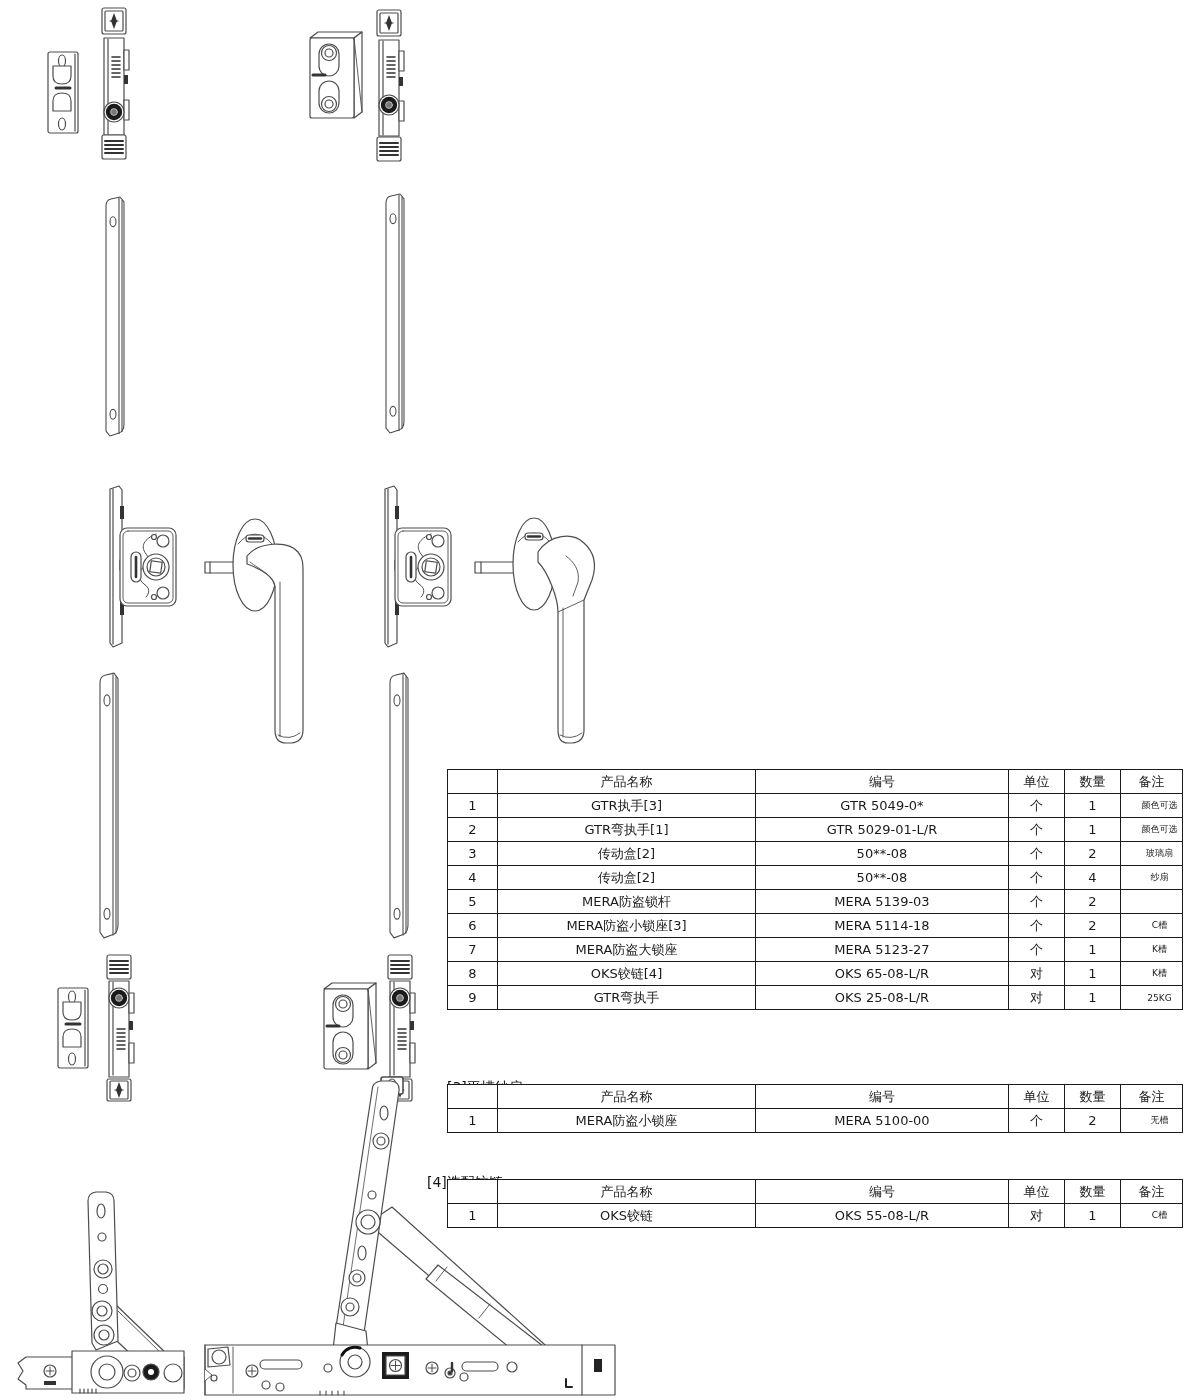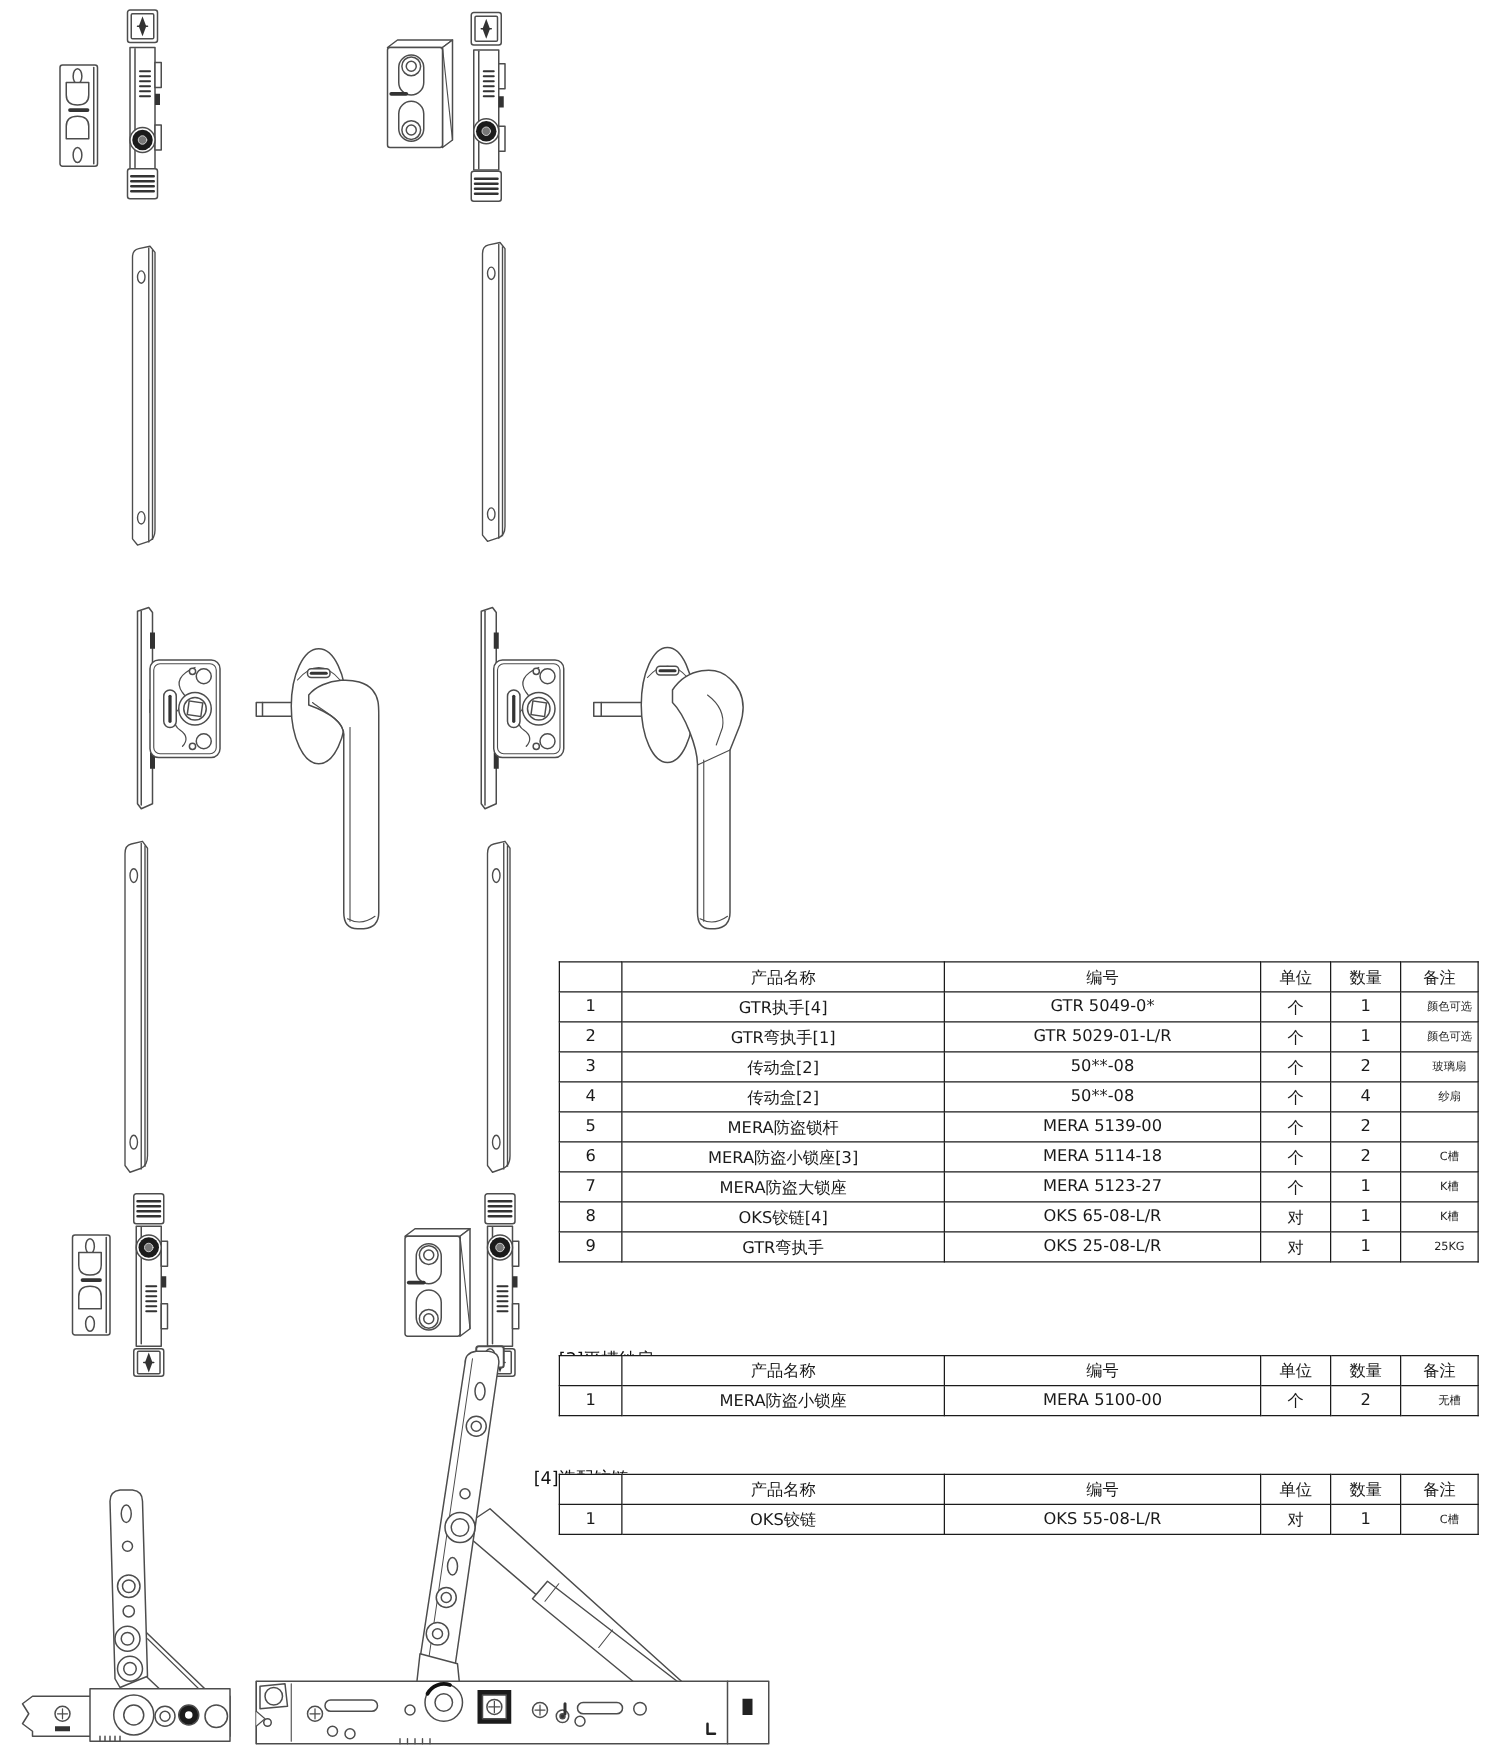--- a/index.html
+++ b/index.html
@@ -368,21 +368,21 @@
         <th>产品名称</th>
         <th>编号</th>
         <th>单位</th>
         <th>数量</th>
         <th>备注</th>
       </tr>
     </thead>
     <tbody>
       <tr>
           <td>1</td>
-          <td>GTR执手[4]</td>
+          <td>GTR执手[3]</td>
           <td>GTR 5049-0*</td>
           <td>个</td>
           <td>1</td>
           <td class="sm">颜色可选</td>
         </tr>
       <tr>
           <td>2</td>
           <td>GTR弯执手[1]</td>
           <td>GTR 5029-01-L/R</td>
           <td>个</td>
@@ -401,21 +401,21 @@
           <td>4</td>
           <td>传动盒[2]</td>
           <td>50**-08</td>
           <td>个</td>
           <td>4</td>
           <td class="sm">纱扇</td>
         </tr>
       <tr>
           <td>5</td>
           <td>MERA防盗锁杆</td>
-          <td>MERA 5139-00</td>
+          <td>MERA 5139-03</td>
           <td>个</td>
           <td>2</td>
           <td class="sm"></td>
         </tr>
       <tr>
           <td>6</td>
           <td>MERA防盗小锁座[3]</td>
           <td>MERA 5114-18</td>
           <td>个</td>
           <td>2</td>

